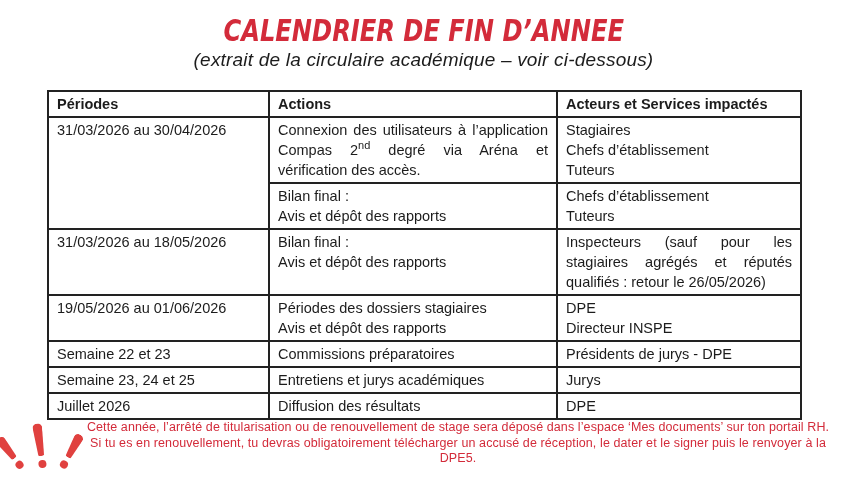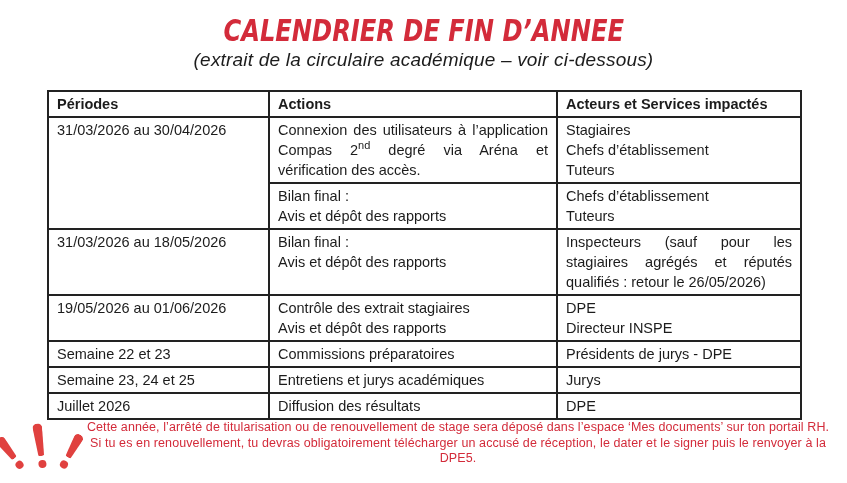--- a/index.html
+++ b/index.html
@@ -158,21 +158,21 @@
       <div>Avis et dépôt des rapports</div>
     </td>
     <td>
       <div class="justify">Inspecteurs (sauf pour les stagiaires agrégés et réputés qualifiés : retour le 26/05/2026)</div>
     </td>
   </tr>
 
   <tr class="h-row3">
     <td>19/05/2026 au 01/06/2026</td>
     <td>
-      <div>Contrôle des extrait stagiaires</div>
+      <div>Périodes des dossiers stagiaires</div>
       <div>Avis et dépôt des rapports</div>
     </td>
     <td>
       <div>DPE</div>
       <div>Directeur INSPE</div>
     </td>
   </tr>
 
   <tr class="h-small">
     <td>Semaine 22 et 23</td>

